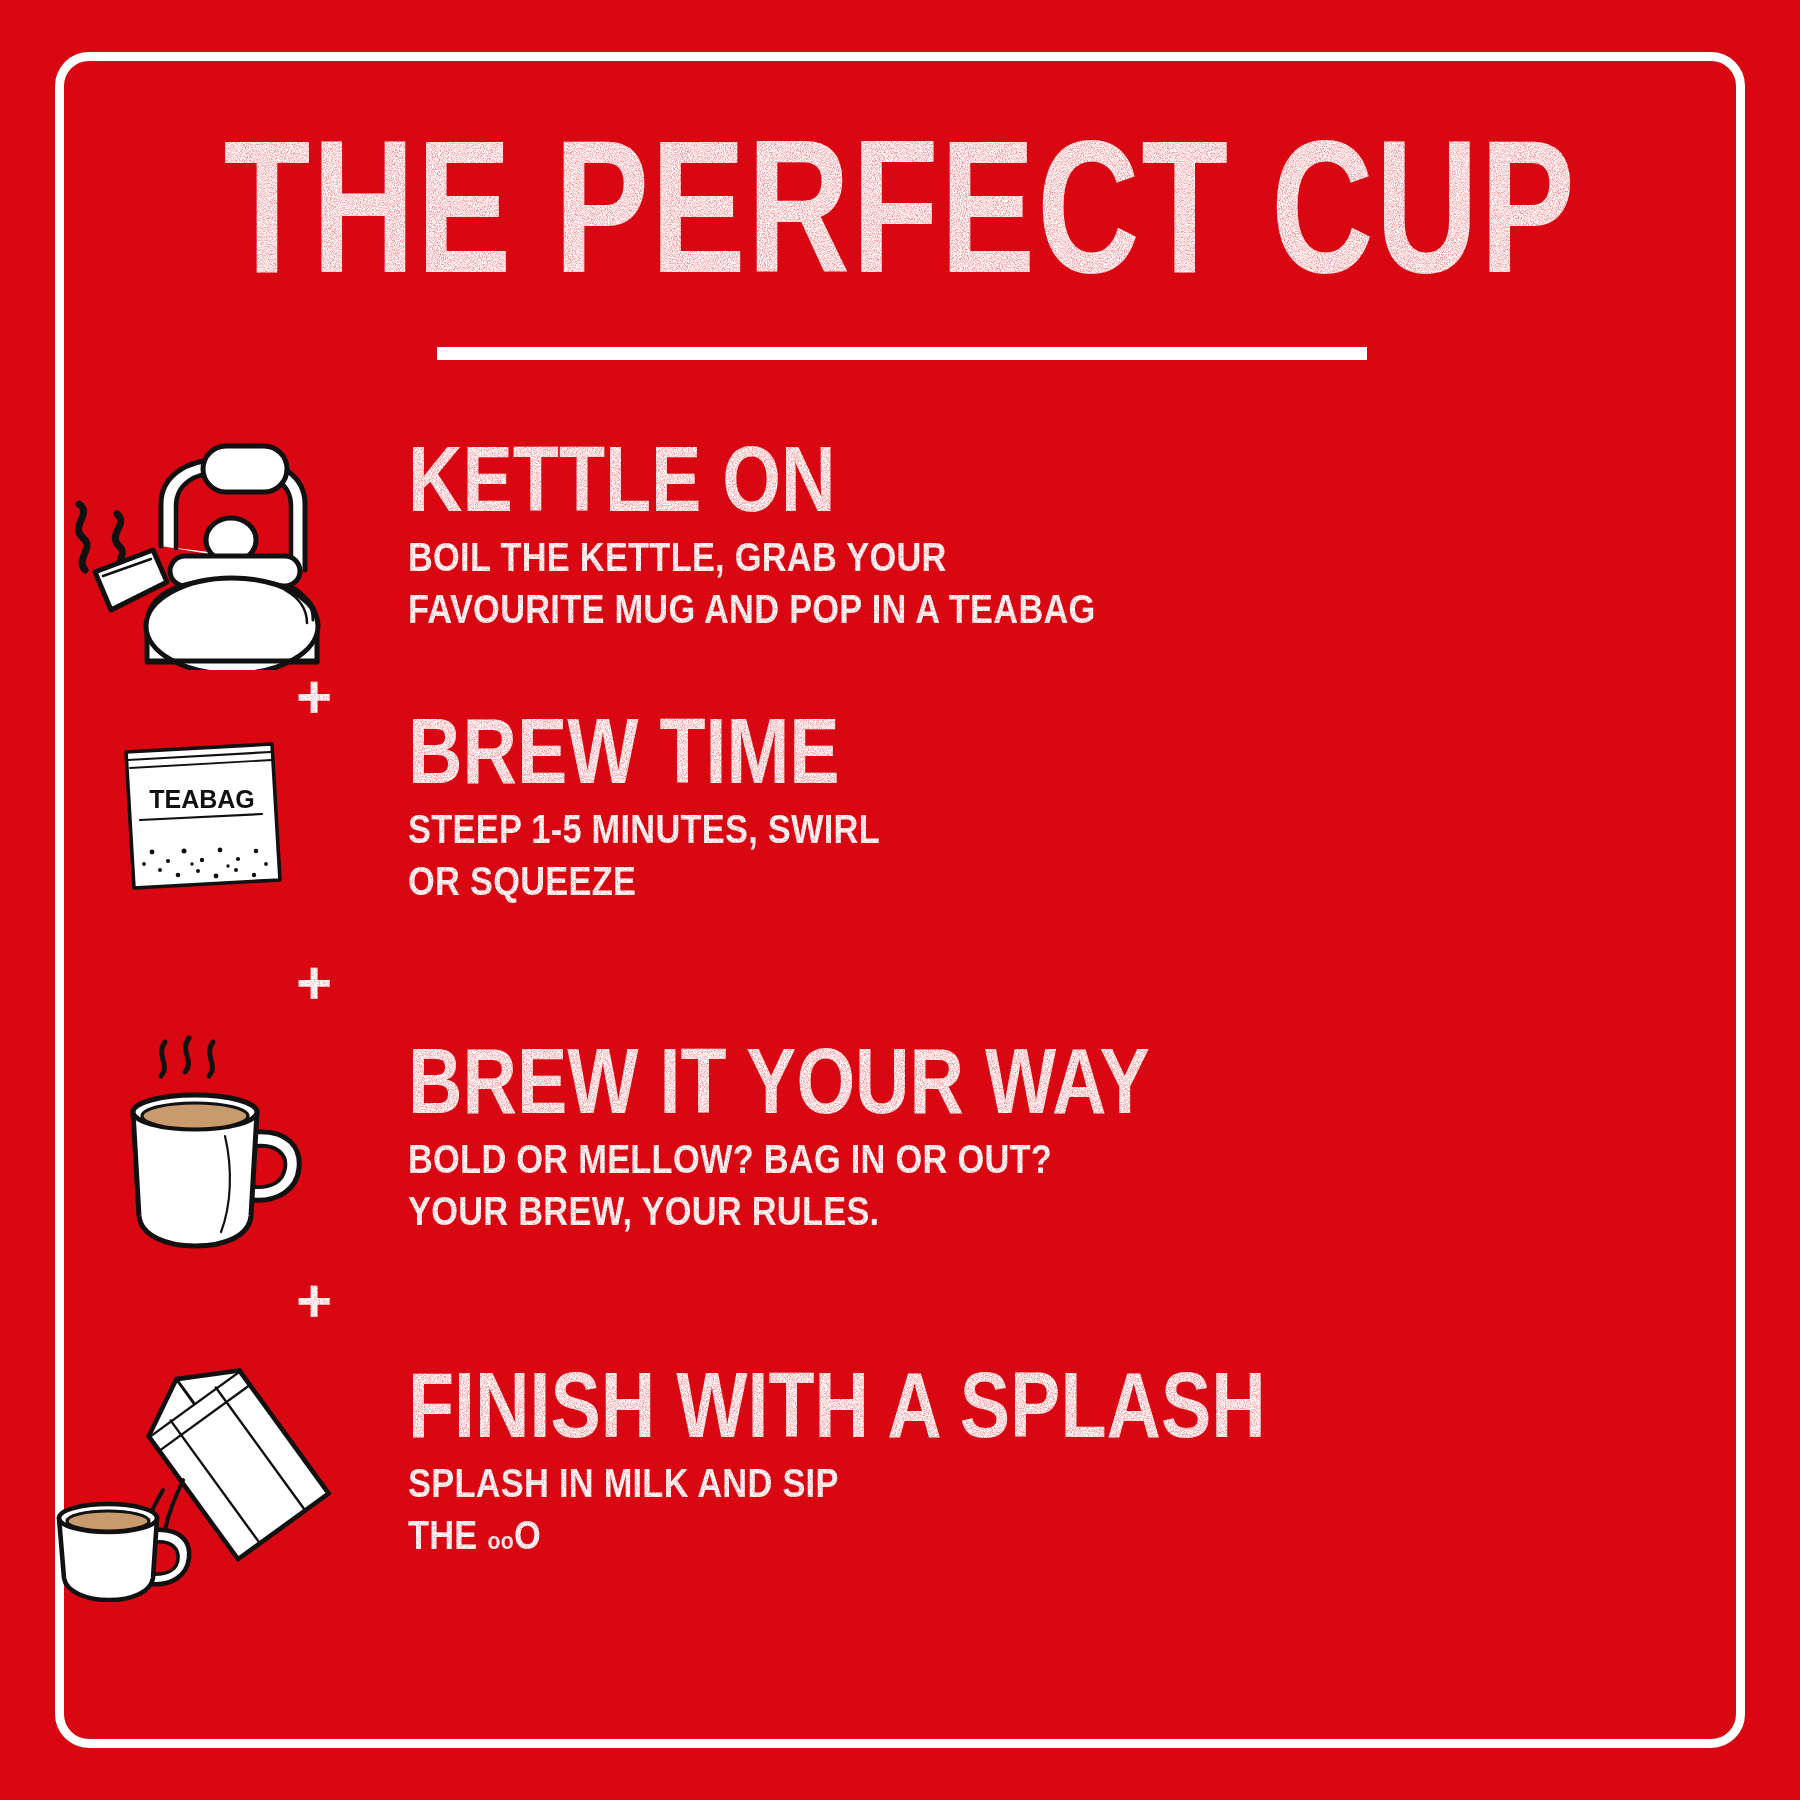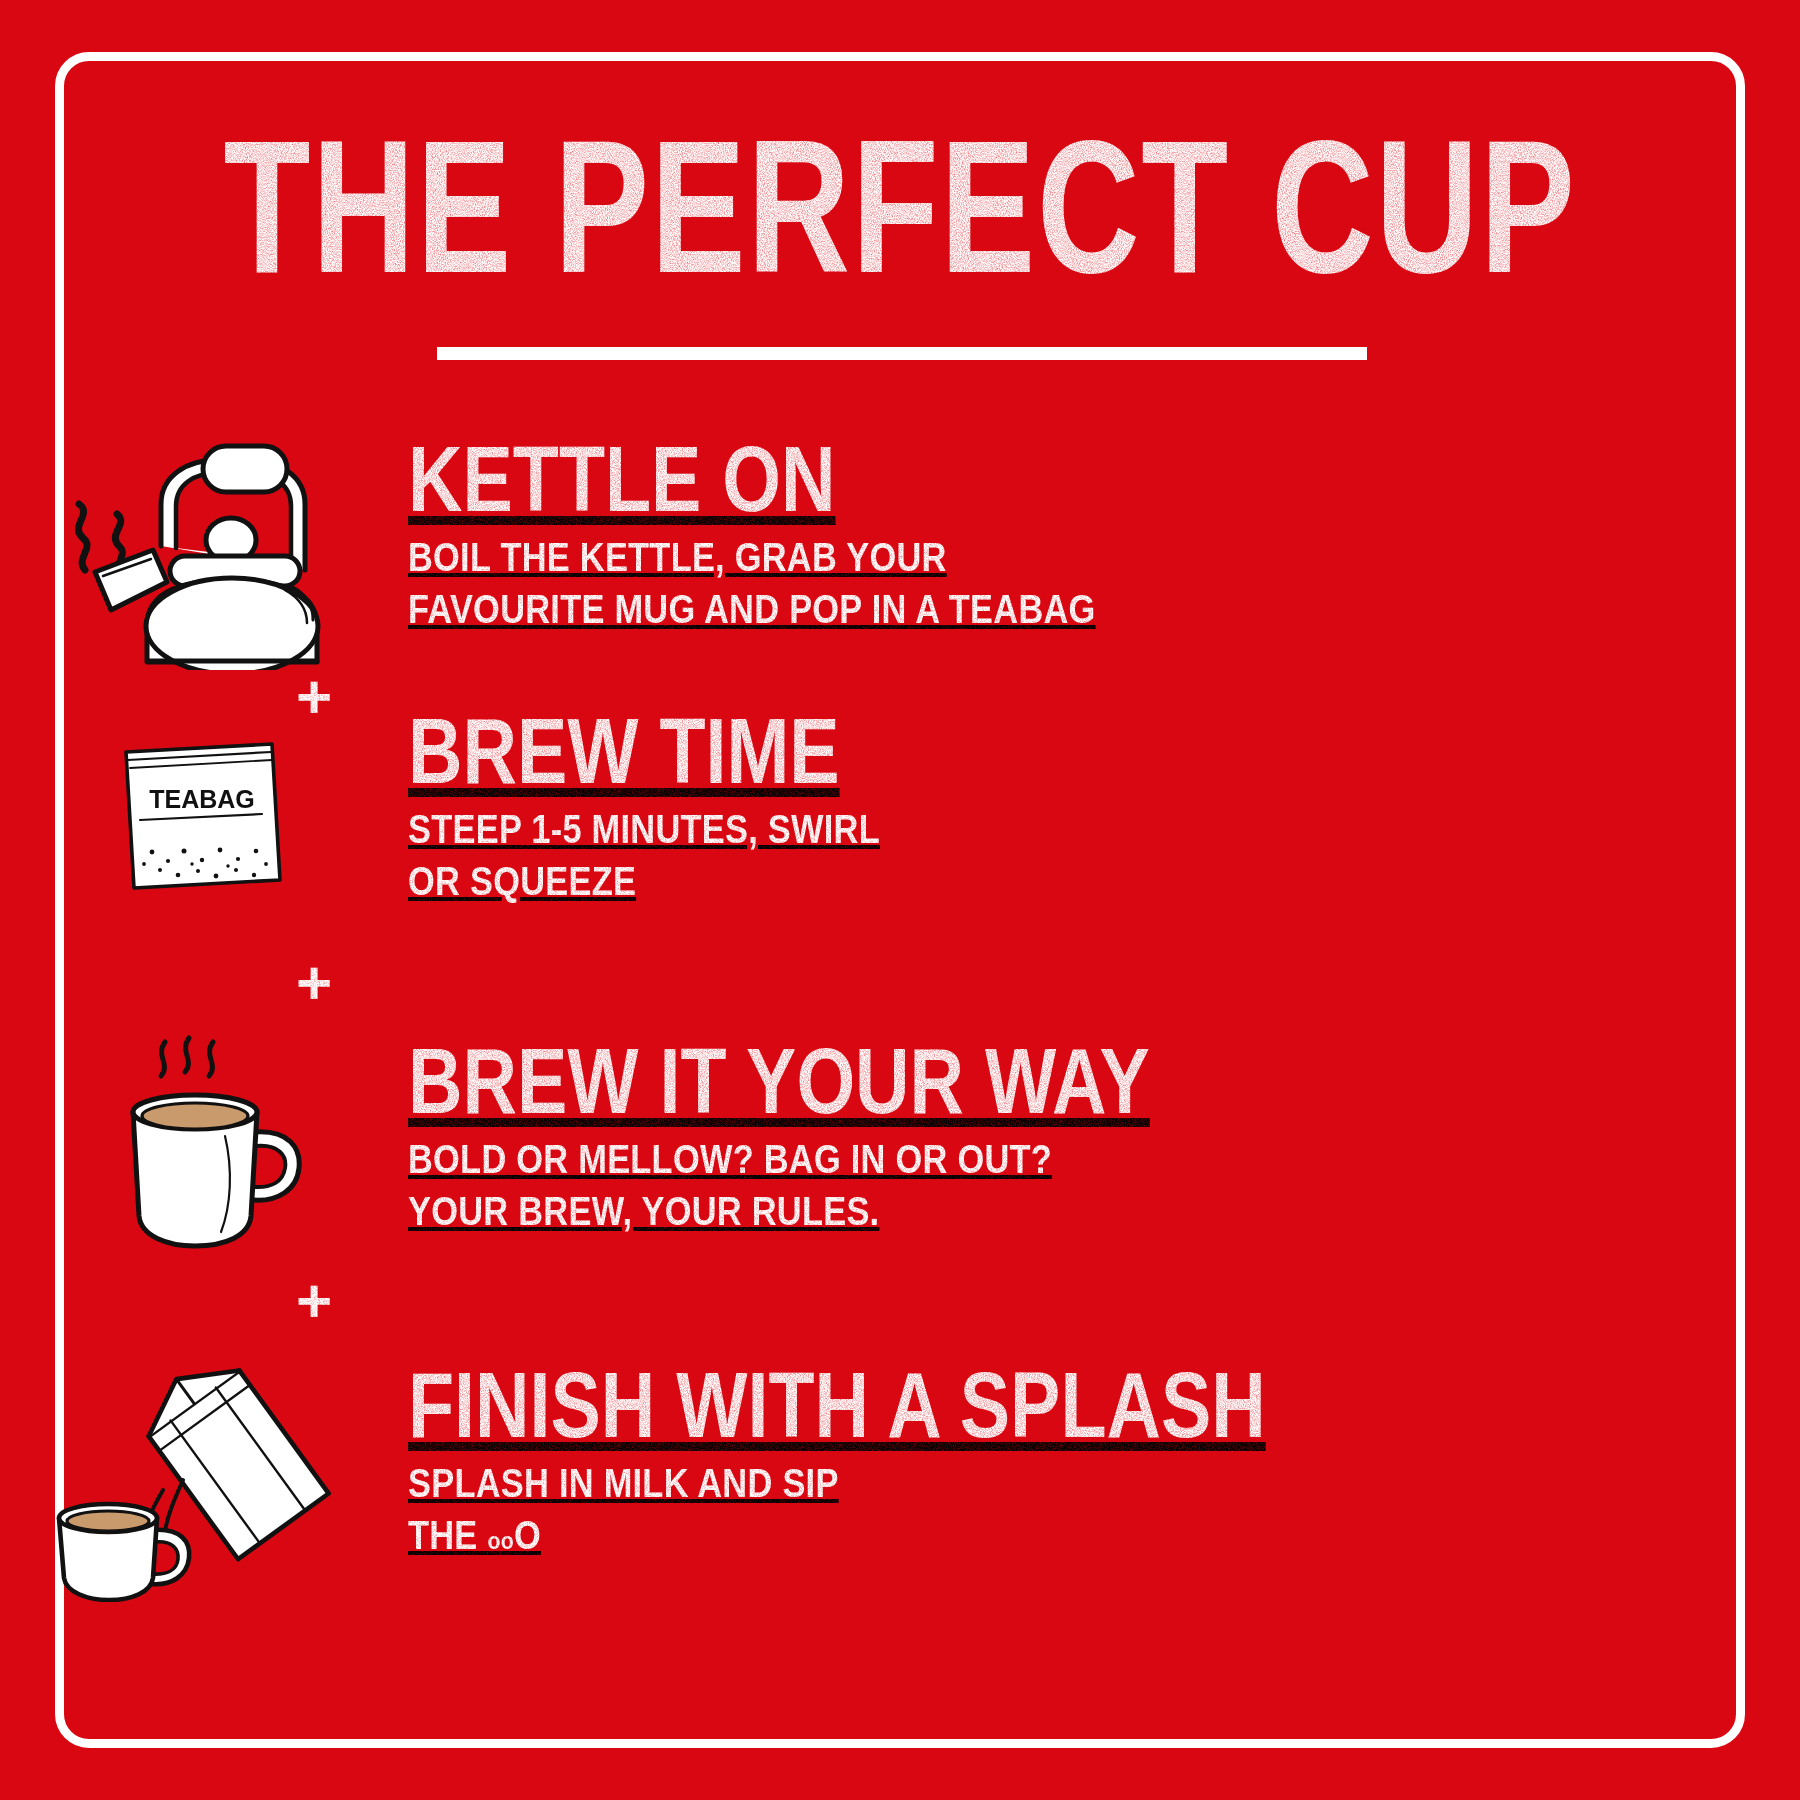--- a/index.html
+++ b/index.html
@@ -73,21 +73,20 @@
   #steps {
     position: absolute;
     left: 0;
     top: 430px;
     width: 1800px;
   }
   .step {
     position: relative;
     display: flex;
     align-items: flex-start;
-    text-decoration: underline;
   }
   .step-art {
     width: 400px;
     min-width: 400px;
     position: relative;
     display: flex;
     justify-content: center;
   }
   .step-copy {
     padding-left: 8px;

